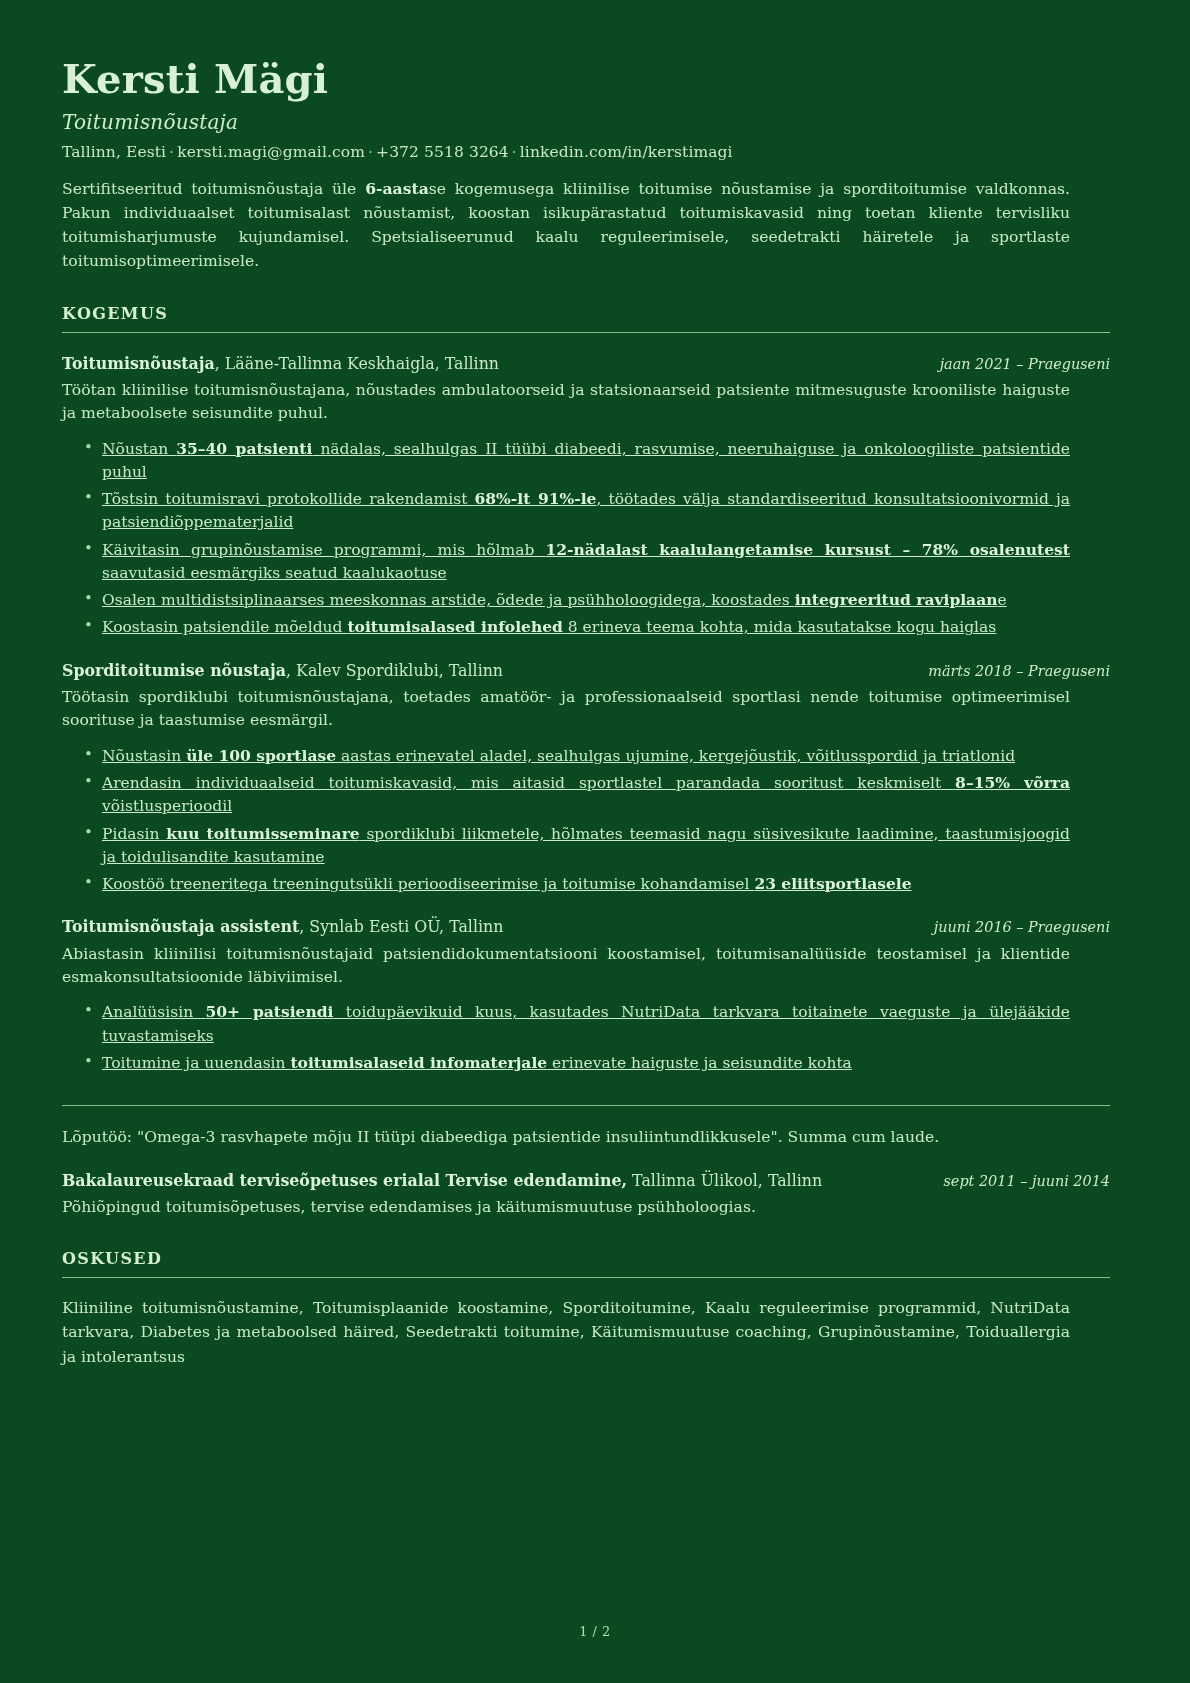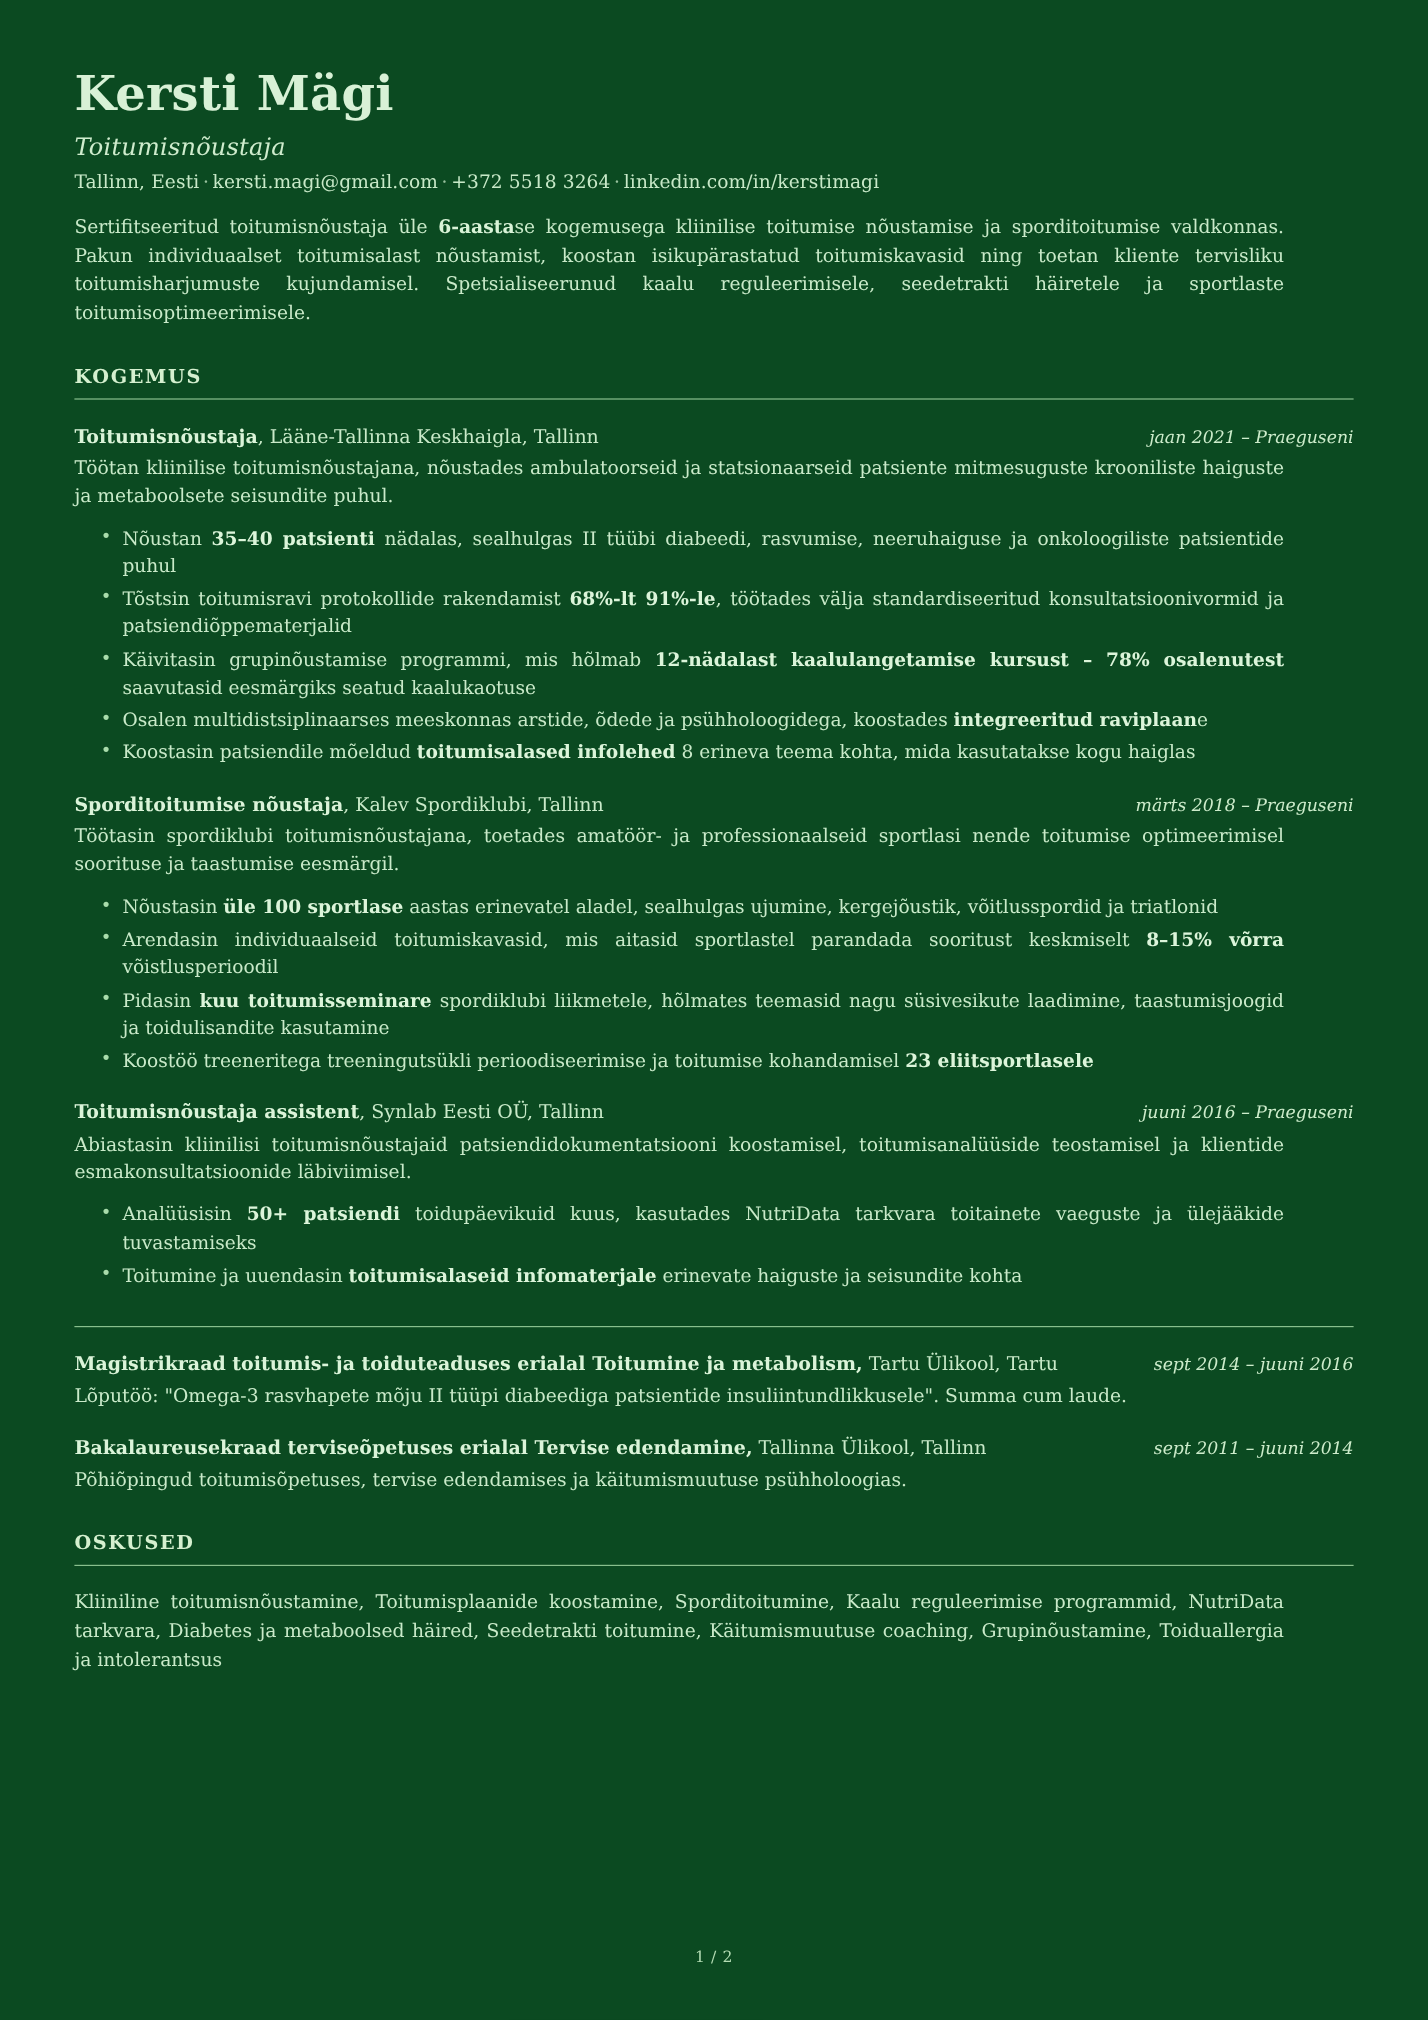--- a/index.html
+++ b/index.html
@@ -9,21 +9,21 @@
     height: 1683px;
     background: #0b4a21;
     color: #cdeccf;
     font-family: "DejaVu Serif", "Liberation Serif", serif;
     overflow: hidden;
   }
   .page {
     position: relative;
     width: 1190px;
     height: 1683px;
-    padding: 52px 62px 0 62px;
+    padding: 52px 80px 0 62px;
   }
 
   
   .name {
     font-size: 40px;
     font-weight: 700;
     letter-spacing: 0.2px;
     color: #d8f1d6;
     line-height: 1.05;
     margin: 6px 0 0 0;
@@ -96,20 +96,21 @@
     color: #c9eac9;
     margin-top: 5px;
     text-align: justify;
     max-width: 1008px;
   }
 
   ul.bullets {
     list-style: none;
     margin: 11px 0 0 0;
     padding: 0 0 0 22px;
+    text-decoration: underline;
   }
   ul.bullets li {
     position: relative;
     font-size: 15.5px;
     line-height: 1.5;
     color: #c9eac9;
     padding-left: 18px;
     margin-bottom: 3px;
     text-align: justify;
     max-width: 986px;
@@ -200,24 +201,20 @@
             <li><span>Toitumine ja uuendasin </span><b>toitumisalaseid infomaterjale</b><span> erinevate haiguste ja seisundite kohta</span></li>
           </ul>
         </div>
       </div>
   </div>
 
   <div class="section">
     <div class="rule"></div>
     <div id="education-list">
         <div class="entry">
-          <div class="entry-head">
-            <div class="entry-title"><b>Magistrikraad toitumis- ja toiduteaduses erialal Toitumine ja metabolism,</b><span> Tartu Ülikool, Tartu</span></div>
-            <div class="entry-date">sept 2014 – juuni 2016</div>
-          </div>
           <div class="entry-desc">Lõputöö: "Omega-3 rasvhapete mõju II tüüpi diabeediga patsientide insuliintundlikkusele". Summa cum laude.</div>
         </div>
         <div class="entry">
           <div class="entry-head">
             <div class="entry-title"><b>Bakalaureusekraad terviseõpetuses erialal Tervise edendamine,</b><span> Tallinna Ülikool, Tallinn</span></div>
             <div class="entry-date">sept 2011 – juuni 2014</div>
           </div>
           <div class="entry-desc">Põhiõpingud toitumisõpetuses, tervise edendamises ja käitumismuutuse psühholoogias.</div>
         </div>
       </div>

